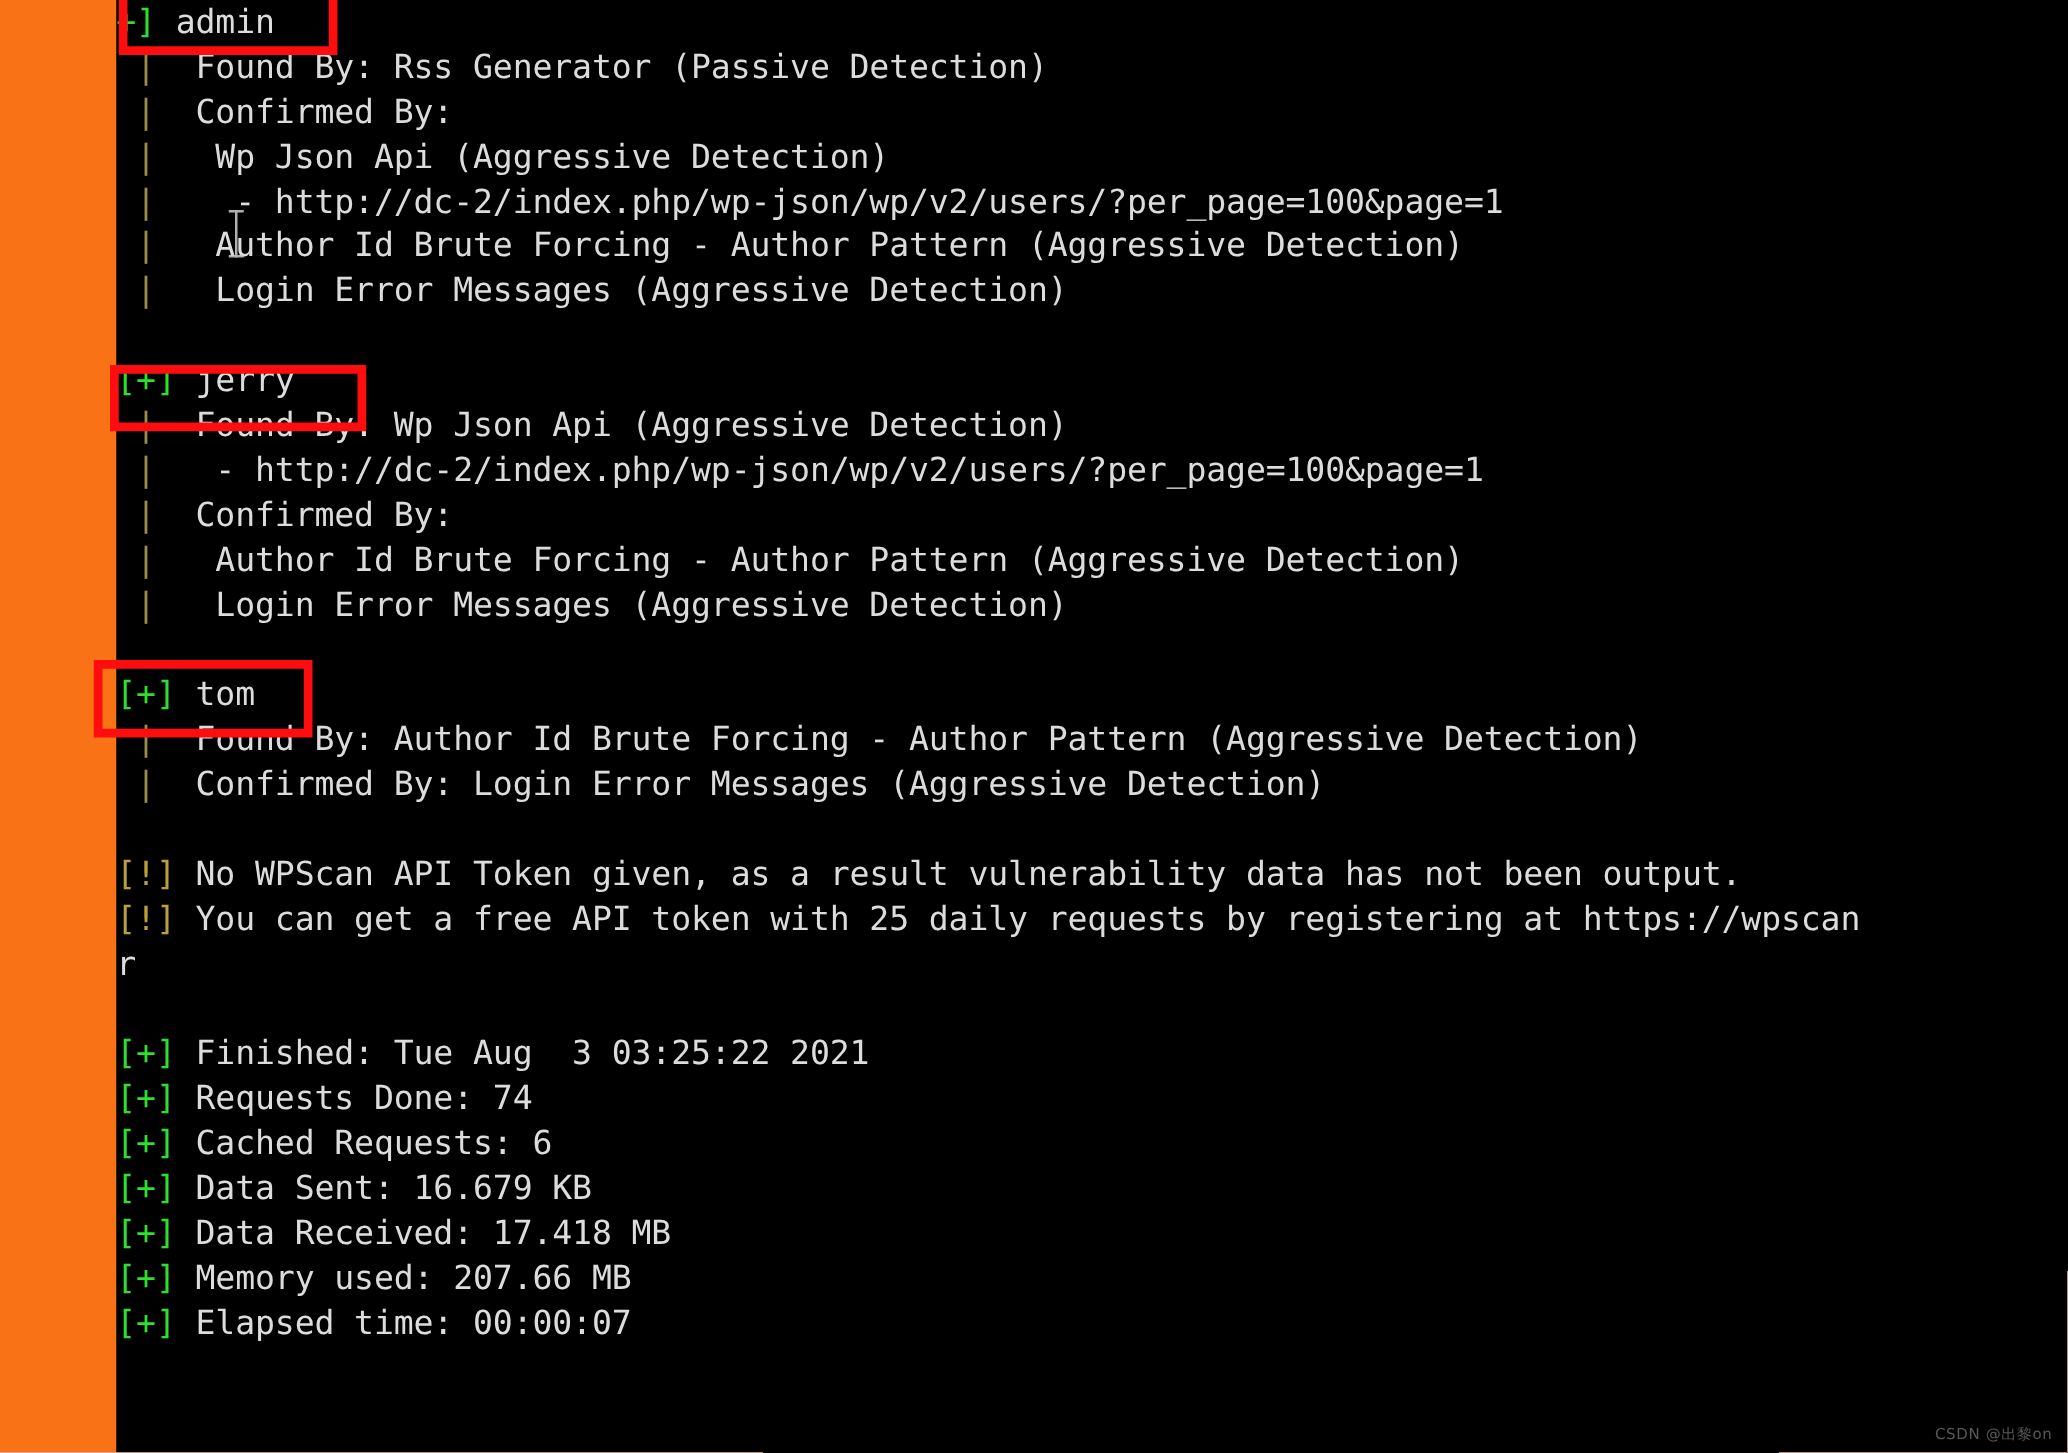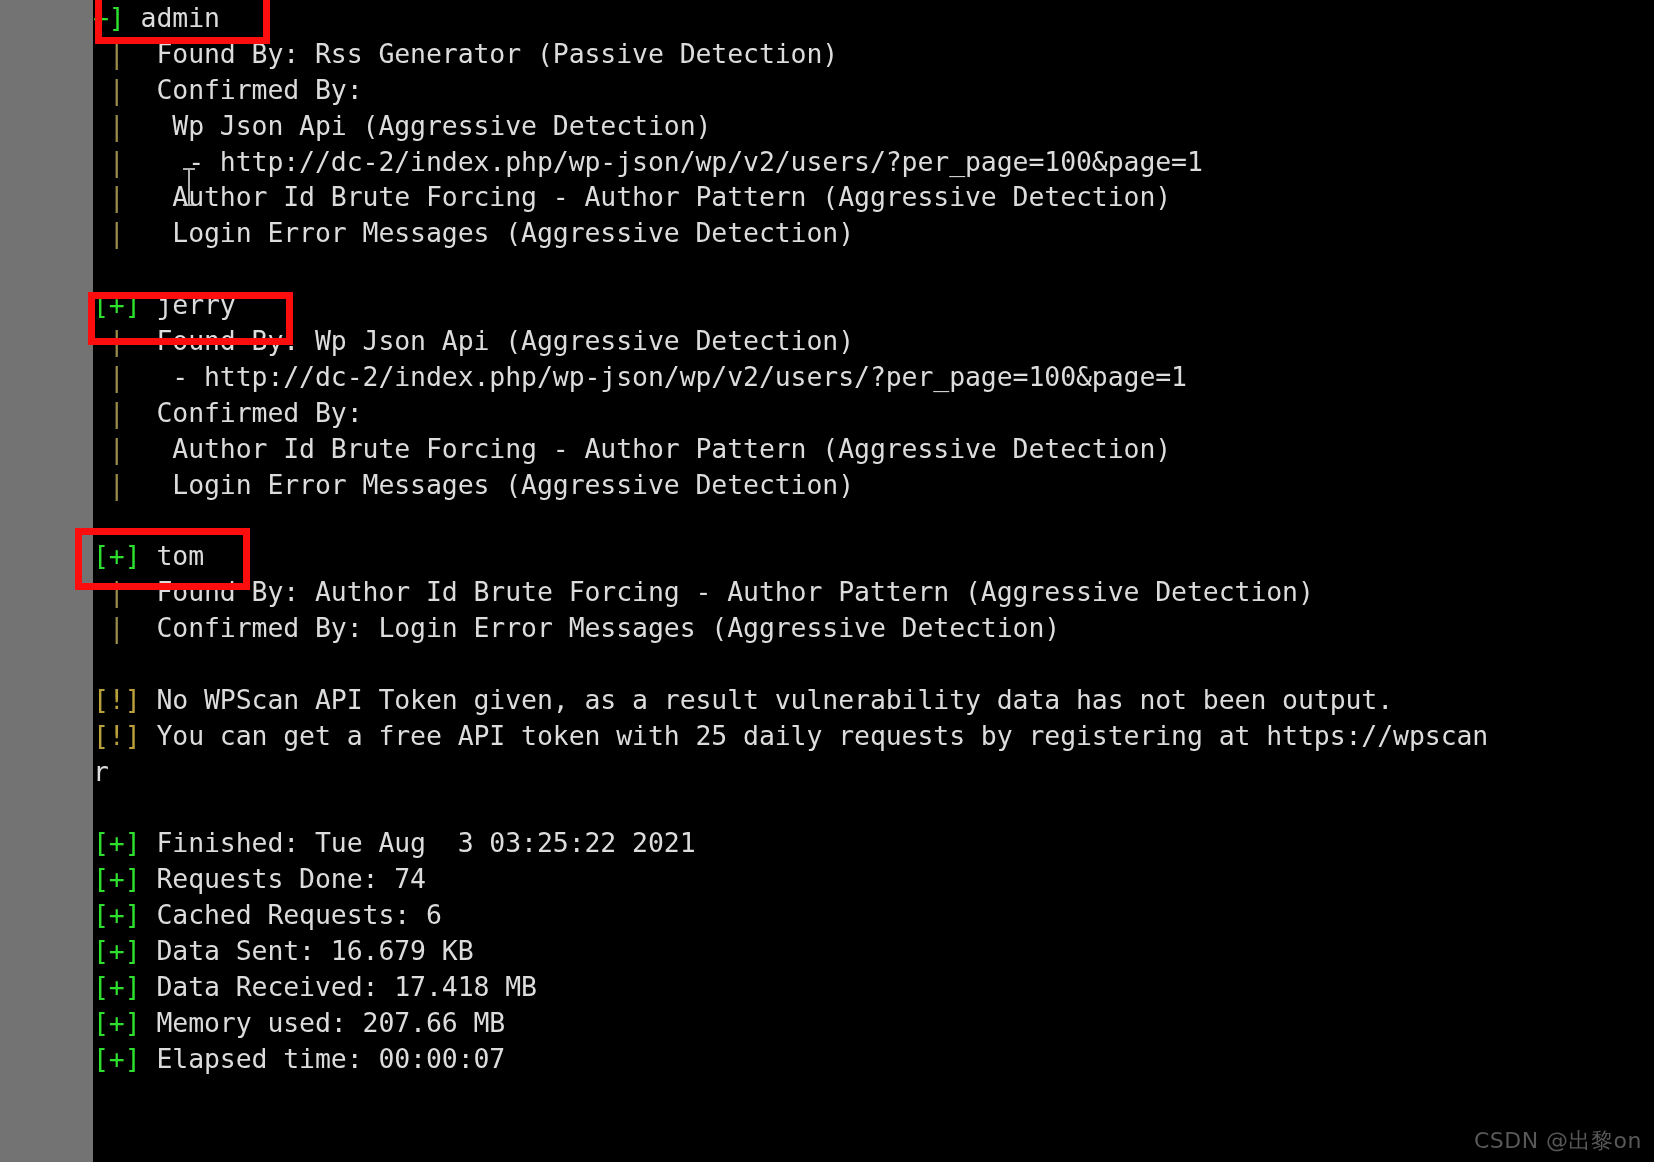--- a/index.html
+++ b/index.html
@@ -4,21 +4,21 @@
 <style>
   html, body {
     margin: 0;
     padding: 0;
     background: #ffffff;
   }
   #screen {
     position: relative;
     width: 1654px;
     height: 1162px;
-    background: #737373;
+    background: #f97316;
     overflow: hidden;
   }
   #terminal {
     position: absolute;
     left: 93px;
     top: 0;
     width: 1561px;
     height: 1162px;
     background: #000000;
     overflow: hidden;
@@ -69,21 +69,21 @@
     background: #cfcfcf;
   }
   .ibeam::before { top: 0; }
   .ibeam::after  { bottom: 0; }
 
   #watermark {
     position: absolute;
     right: 12px;
     bottom: 6px;
     font-family: "DejaVu Sans", "Liberation Sans", sans-serif;
-    font-size: 22px;
+    font-size: 12px;
     color: #585858;
     letter-spacing: 0.5px;
     white-space: pre;
   }
 </style>
 </head>
 <body>
 
 <div id="screen">
 

